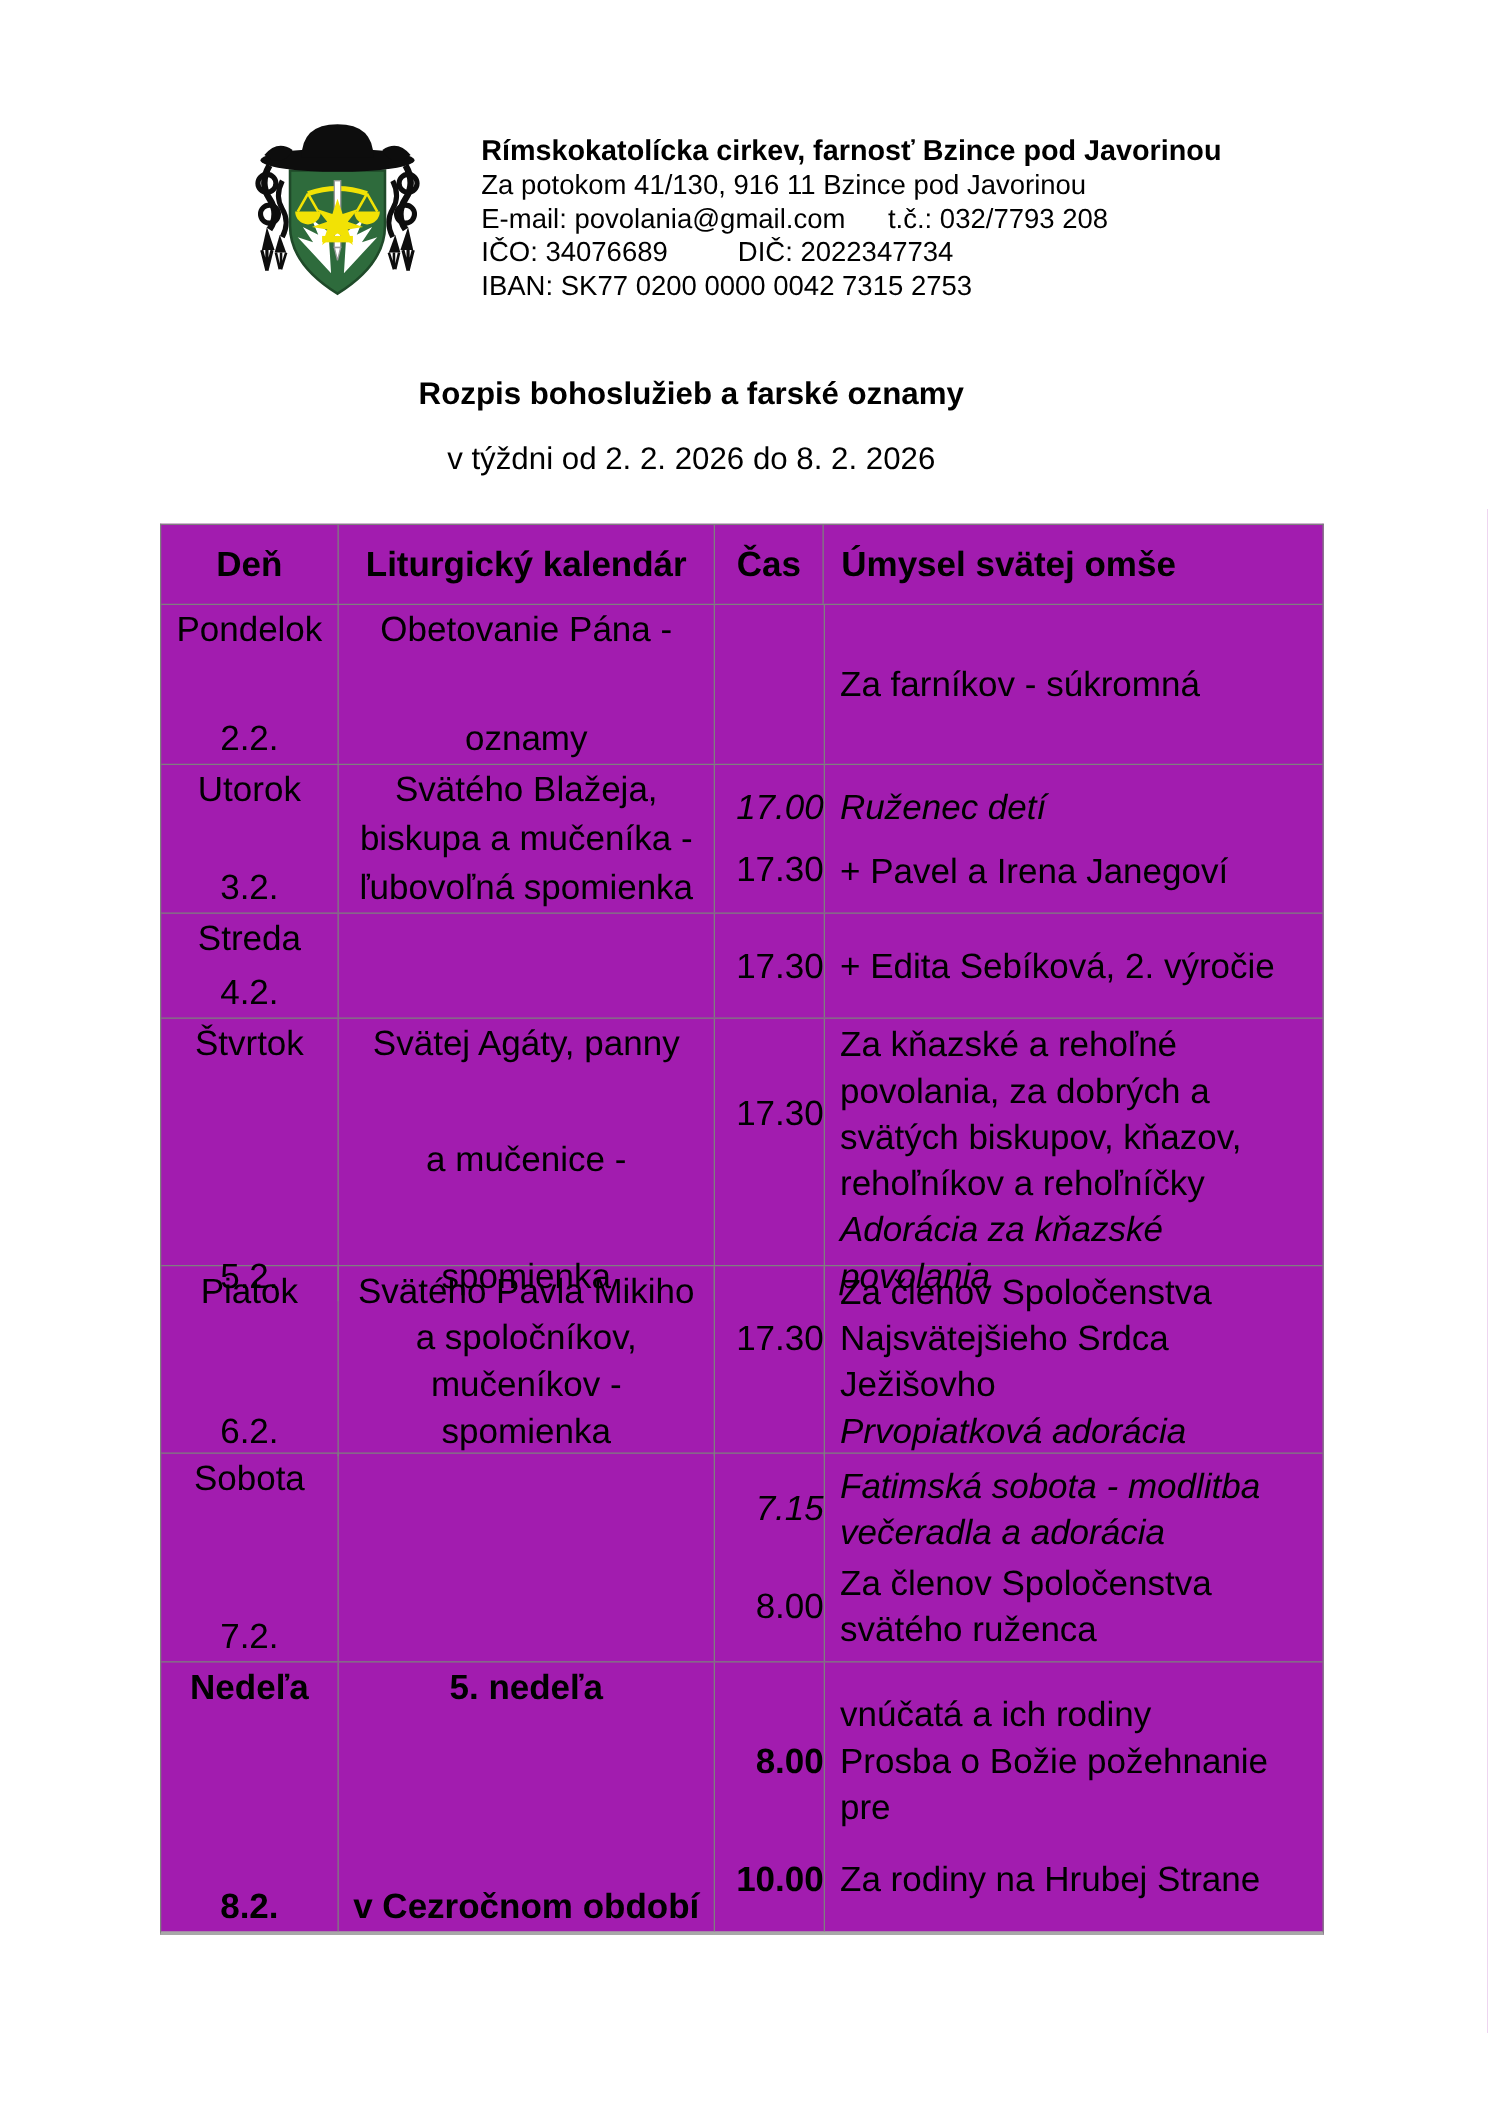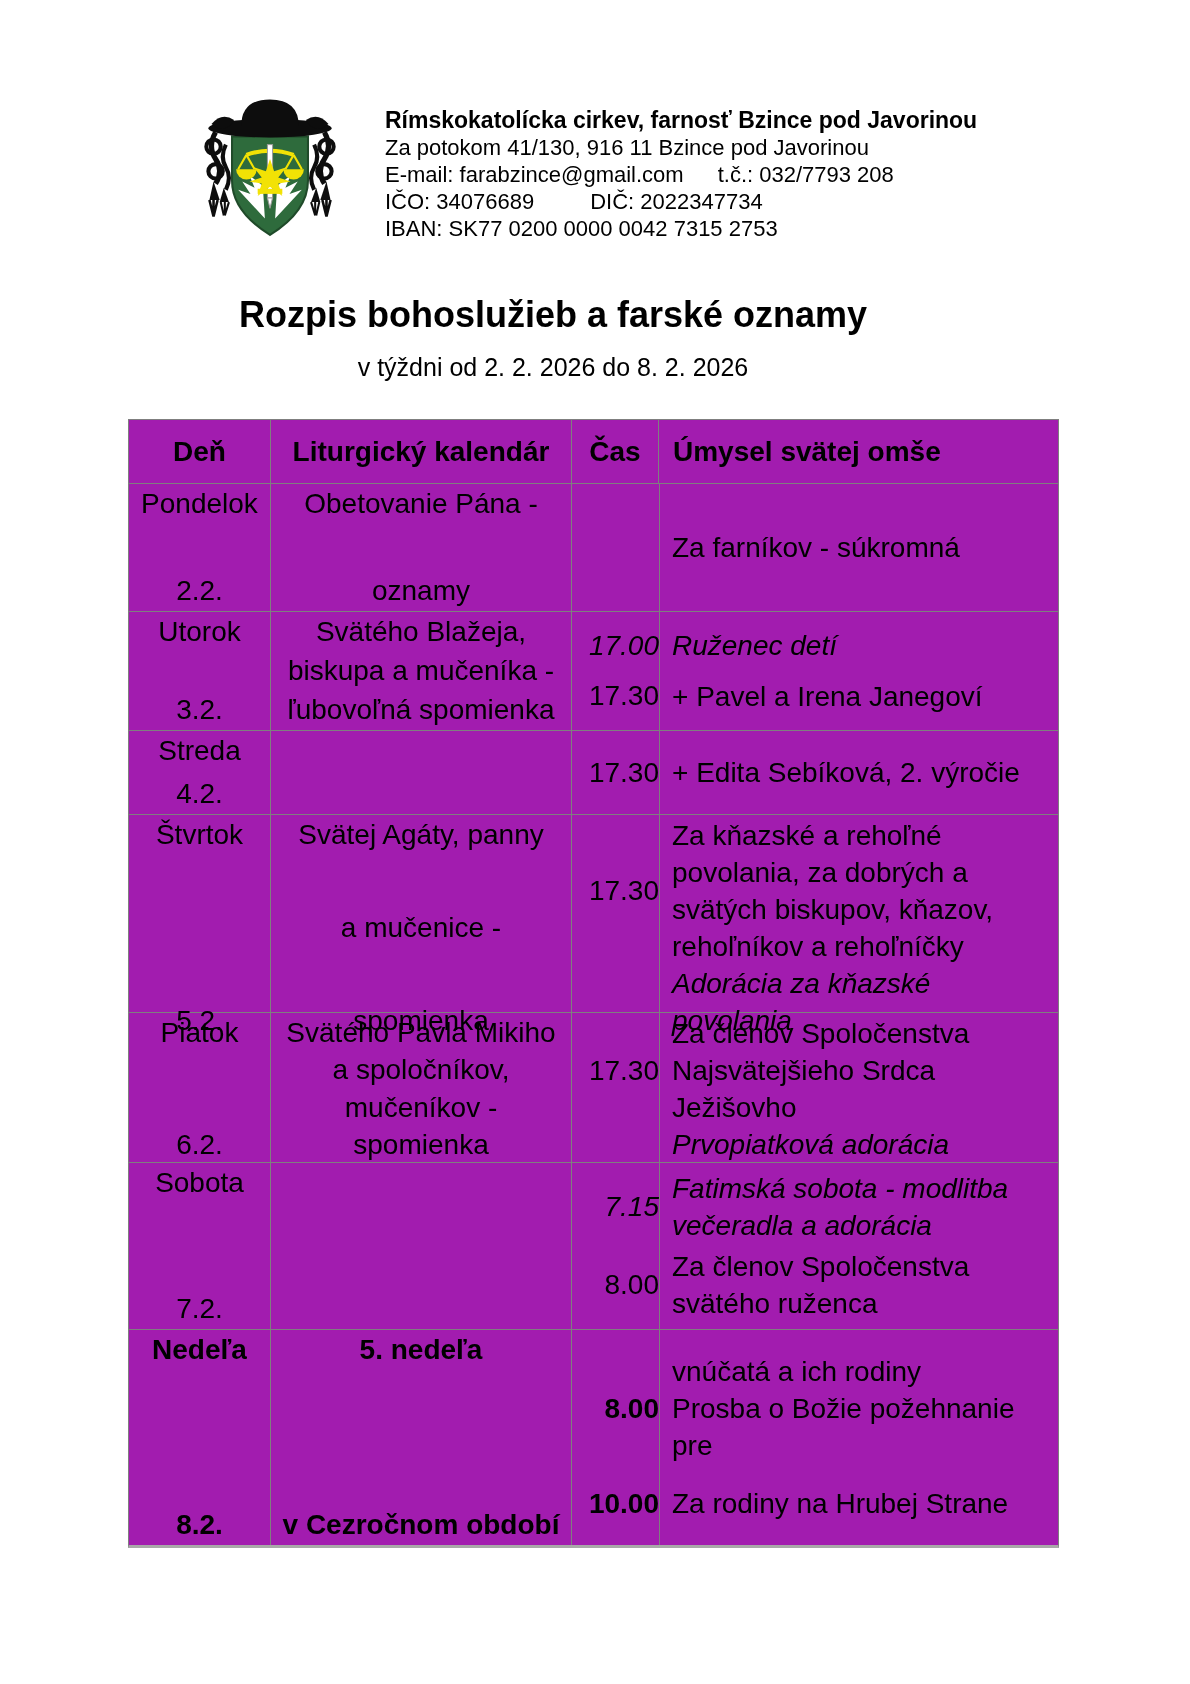--- a/index.html
+++ b/index.html
@@ -12,21 +12,21 @@
   
   .crest{position:absolute;left:193px;top:83px;width:154px;height:154px;}
   .lh-text{position:absolute;left:385px;top:106px;width:640px;}
   .lh-org{font-weight:bold;font-size:23px;line-height:28px;}
   .lh-line{font-size:22px;line-height:27px;}
   .lh-gap{display:inline-block;width:34px;}
   .lh-gap2{display:inline-block;width:56px;}
 
   
   .title-wrap{position:absolute;left:128px;top:296px;width:850px;text-align:center;}
-  .title-main{font-size:36px;font-weight:bold;line-height:38px;}
+  .title-main{font-size:25px;font-weight:bold;line-height:38px;}
   .title-sub{font-size:25px;line-height:36px;margin-top:15px;}
 
   
   .sched{
     position:absolute;left:128px;top:419px;width:931px;
     border:1px solid #7f7f7f;border-bottom:3px solid #a8a8a8;
     box-sizing:border-box;background:#a21caf;
   }
   .thead{
     display:grid;grid-template-columns:142px 301px 87px 1fr;
@@ -116,21 +116,21 @@
       <path d="M47,42 Q47,16 75,16 Q103,16 103,42 Z" fill="#0d0d0d"></path>
       <path d="M18,40 q10,-12 22,-4 q-4,10 -16,8 z" fill="#0d0d0d"></path>
       <path d="M132,40 q-10,-12 -22,-4 q4,10 16,8 z" fill="#0d0d0d"></path>
     </svg>
   </div>
 
   <div class="lh-text">
     <div class="lh-org">Rímskokatolícka cirkev, farnosť Bzince pod Javorinou</div>
     <div class="lh-line">Za potokom 41/130, 916 11 Bzince pod Javorinou</div>
     <div class="lh-line">
-      <span>E-mail: farabzince@gmail.com</span><span class="lh-gap"></span><span>t.č.: 032/7793 208</span>
+      <span>E-mail: povolania@gmail.com</span><span class="lh-gap"></span><span>t.č.: 032/7793 208</span>
     </div>
     <div class="lh-line">
       <span>IČO: 34076689</span><span class="lh-gap2"></span><span>DIČ: 2022347734</span>
     </div>
     <div class="lh-line">IBAN: SK77 0200 0000 0042 7315 2753</div>
   </div>
 
   <div class="title-wrap">
     <div class="title-main">Rozpis bohoslužieb a farské oznamy</div>
     <div class="title-sub">v týždni od 2. 2. 2026 do 8. 2. 2026</div>

